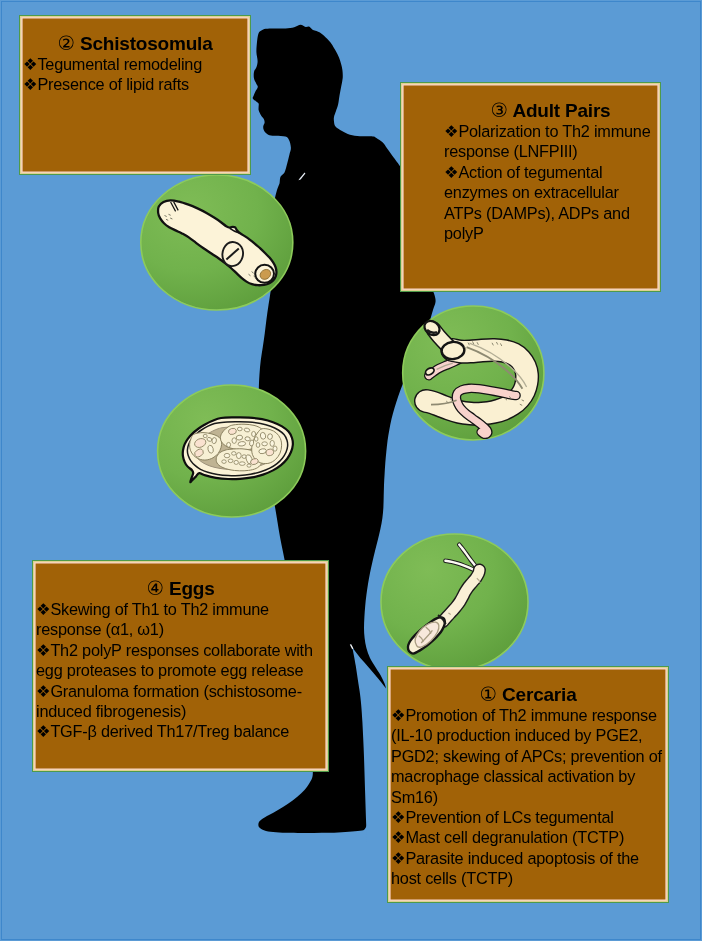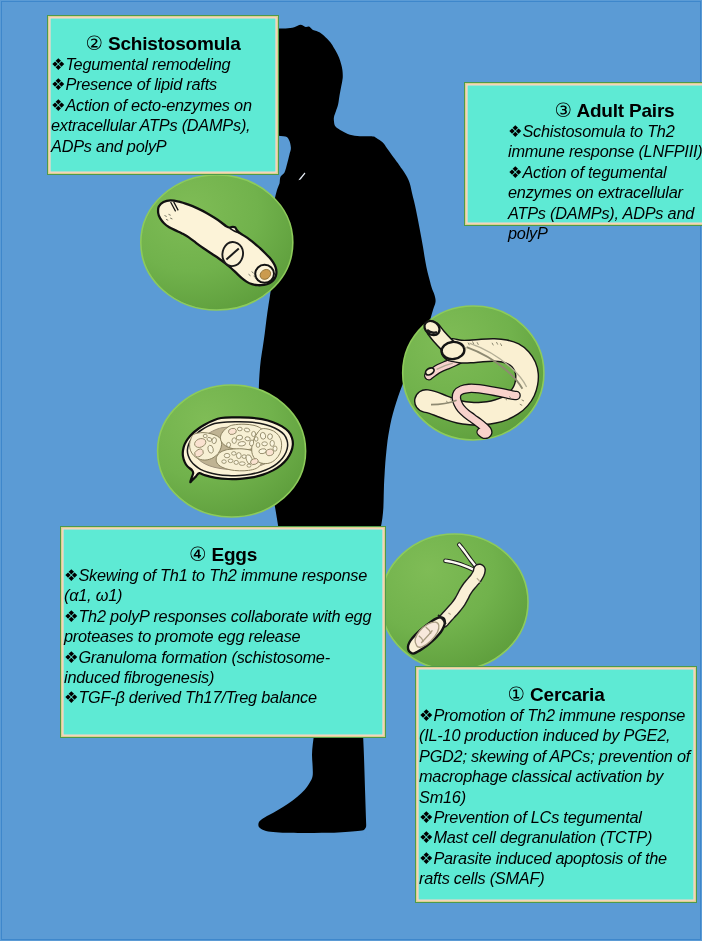--- a/index.html
+++ b/index.html
@@ -1,32 +1,32 @@
 <!DOCTYPE html>
 <html><head>
 <meta charset="utf-8">
 <style>
   html,body{margin:0;padding:0;}
   body{width:702px;height:941px;overflow:hidden;-webkit-font-smoothing:antialiased;text-rendering:optimizeLegibility;
        font-family:"Liberation Sans","DejaVu Sans",sans-serif;}
   #stage{position:relative;width:702px;height:941px;background:#5B9BD5;overflow:hidden;}
   .frame-line{position:absolute;background:#3E87CB;}
-  .box{position:absolute;background:#5eead4;box-sizing:border-box;color:#000;will-change:opacity;
+  .box{position:absolute;background:#a16207;box-sizing:border-box;color:#000;will-change:opacity;
        border-top:1.4px solid #4E9A4A;border-left:1.4px solid #4E9A4A;
        border-right:1.4px solid #4E9A4A;border-bottom:1.4px solid #4E9A4A;
-       box-shadow:inset 0 0 0 1.3px #DCD290, inset 0 0 0 2.6px #FDD4C8;margin-left:28px;}
+       box-shadow:inset 0 0 0 1.3px #DCD290, inset 0 0 0 2.6px #FDD4C8;}
   .box .title{font-weight:bold;text-align:center;}
-  .box p{margin:0;font-style:italic;}
+  .box p{margin:0;}
   svg{display:block;overflow:visible;}
 
   #silhouette{position:absolute;left:0;top:0;}
   #illus{position:absolute;left:0;top:0;}
   #box-schisto{left:19px;top:15px;width:232px;height:160px;}
-  #box-adult{left:436px;top:82px;width:261px;height:144px;padding-left:43px;}
-  #box-eggs{left:32px;top:526px;width:326px;height:212px;}
+  #box-adult{left:400px;top:82px;width:261px;height:210px;padding-left:43px;}
+  #box-eggs{left:32px;top:560px;width:297px;height:212px;}
   #box-cercaria{left:387px;top:666px;width:282px;height:237px;}
 
   .box{font-size:16.3px;line-height:20.4px;padding:17px 3px 0 3px;letter-spacing:-0.22px;}
   .box .title{font-size:19.0px;line-height:22px;margin-bottom:-1px;letter-spacing:-0.2px;}
   .box .marker{font-family:"DejaVu Sans",sans-serif;font-weight:normal;font-size:19.5px;letter-spacing:0;}
 </style>
 </head>
 <body>
 
 <div id="stage">
@@ -179,38 +179,37 @@
       <ellipse cx="275.0" cy="448.6" rx="2.0" ry="2.6" transform="rotate(0 275.0 448.6)" fill="#FBF6E0" stroke="#8a8160" stroke-width="0.8"></ellipse>
       <ellipse cx="258.0" cy="445.0" rx="1.8" ry="2.4" transform="rotate(0 258.0 445.0)" fill="#FBF6E0" stroke="#8a8160" stroke-width="0.8"></ellipse>
       </g>
     </g>
   </svg>
 
   <div class="box" id="box-schisto">
     <div class="title"><span class="marker">②</span> <span>Schistosomula</span></div>
     <p>❖Tegumental remodeling</p>
     <p>❖Presence of lipid rafts</p>
-    <p>❖Action of ecto-enzymes on extracellular ATPs (DAMPs), ADPs and polyP</p>
   </div>
 
   <div class="box" id="box-adult">
     <div class="title"><span class="marker">③</span> <span>Adult Pairs</span></div>
-    <p>❖Schistosomula to Th2 immune response (LNFPIII)</p>
+    <p>❖Polarization to Th2 immune response (LNFPIII)</p>
     <p>❖Action of tegumental enzymes on extracellular ATPs (DAMPs), ADPs and polyP</p>
   </div>
 
   <div class="box" id="box-eggs">
     <div class="title"><span class="marker">④</span> <span>Eggs</span></div>
     <p>❖Skewing of Th1 to Th2 immune response (α1, ω1)</p>
     <p>❖Th2 polyP responses collaborate with egg proteases to promote egg release</p>
     <p>❖Granuloma formation (schistosome-induced fibrogenesis)</p>
     <p>❖TGF-β derived Th17/Treg balance</p>
   </div>
 
   <div class="box" id="box-cercaria">
     <div class="title"><span class="marker">①</span> <span>Cercaria</span></div>
     <p>❖Promotion of Th2 immune response (IL-10 production induced by PGE2, PGD2; skewing of APCs; prevention of macrophage classical activation by Sm16)</p>
     <p>❖Prevention of LCs tegumental</p>
     <p>❖Mast cell degranulation (TCTP)</p>
-    <p>❖Parasite induced apoptosis of the rafts cells (SMAF)</p>
+    <p>❖Parasite induced apoptosis of the host cells (TCTP)</p>
   </div>
 
 </div>
 
 </body></html>

